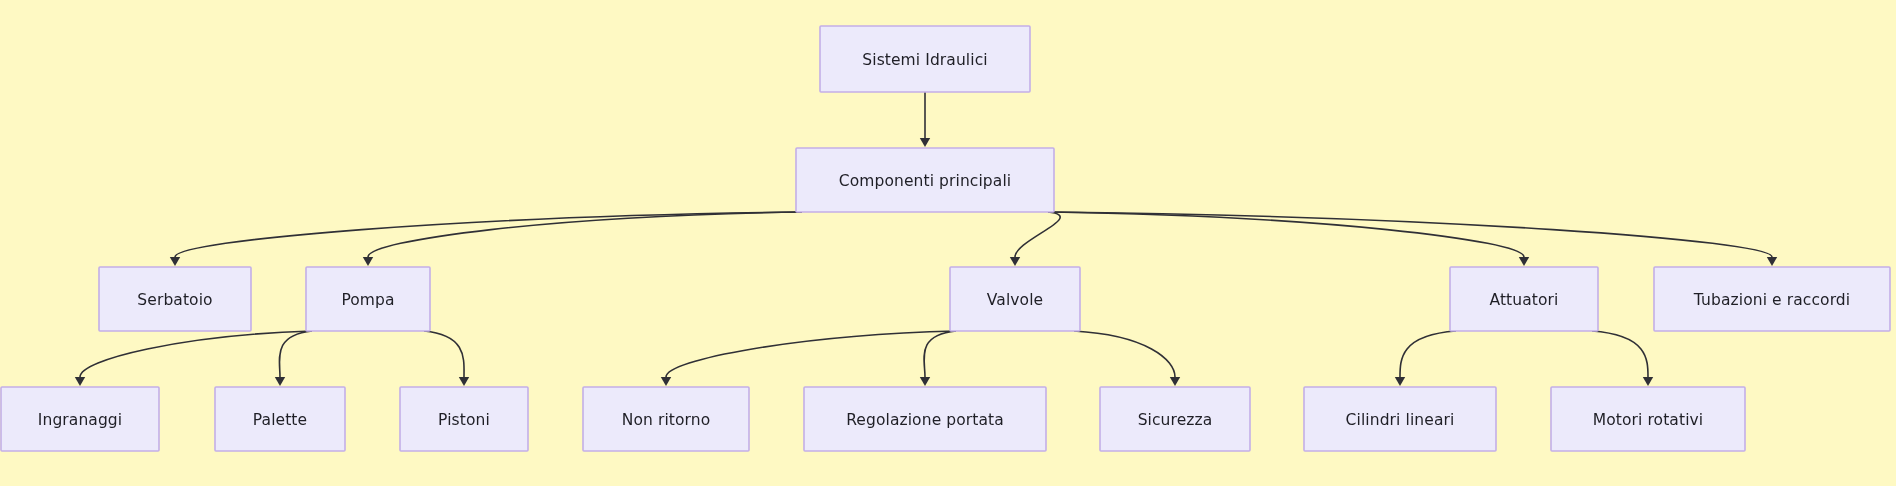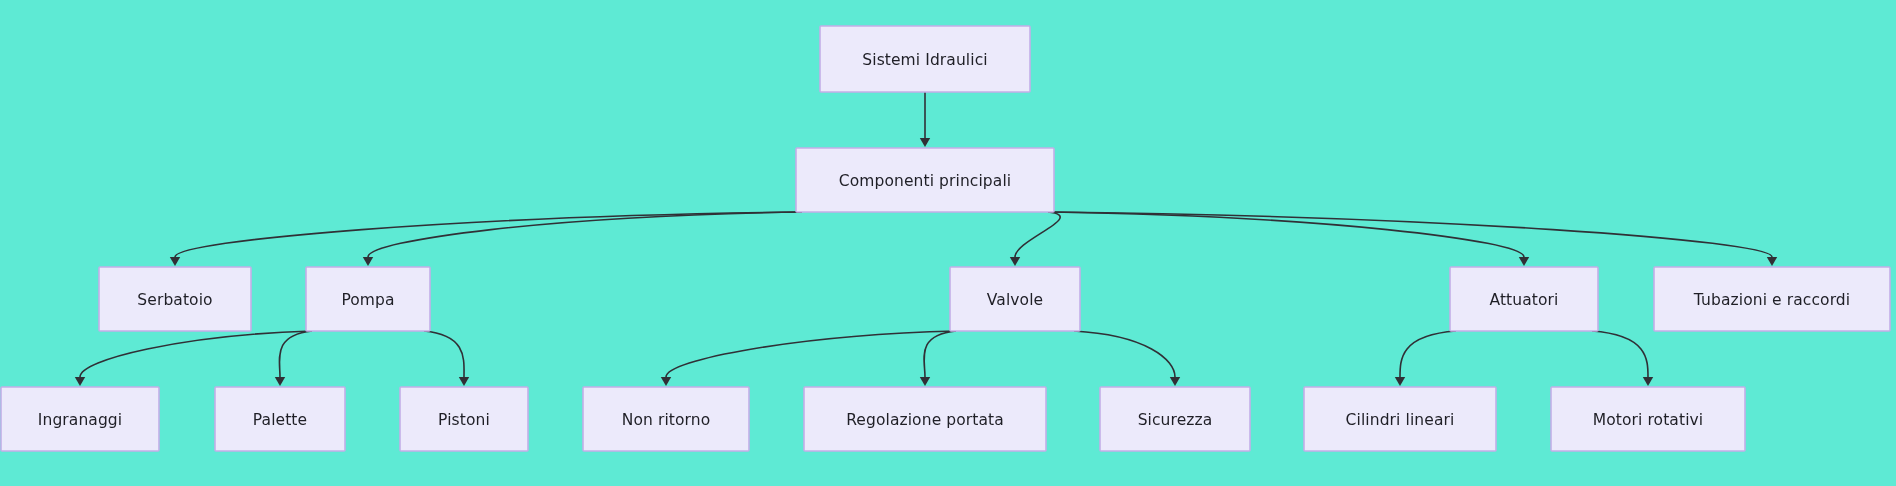--- a/index.html
+++ b/index.html
@@ -10,21 +10,21 @@
   body {
     width: 1896px;
     height: 486px;
     font-family: "DejaVu Sans", sans-serif;
     overflow: hidden;
   }
   #flowchart-root {
     position: relative;
     width: 1896px;
     height: 486px;
-    background: #5eead4;
+    background: #fef9c3;
   }
   svg.diagram {
     display: block;
     width: 1896px;
     height: 486px;
   }
   .node-box {
     fill: #ECEAFB;
     stroke: #C3AFE8;
     stroke-width: 1.6px;

